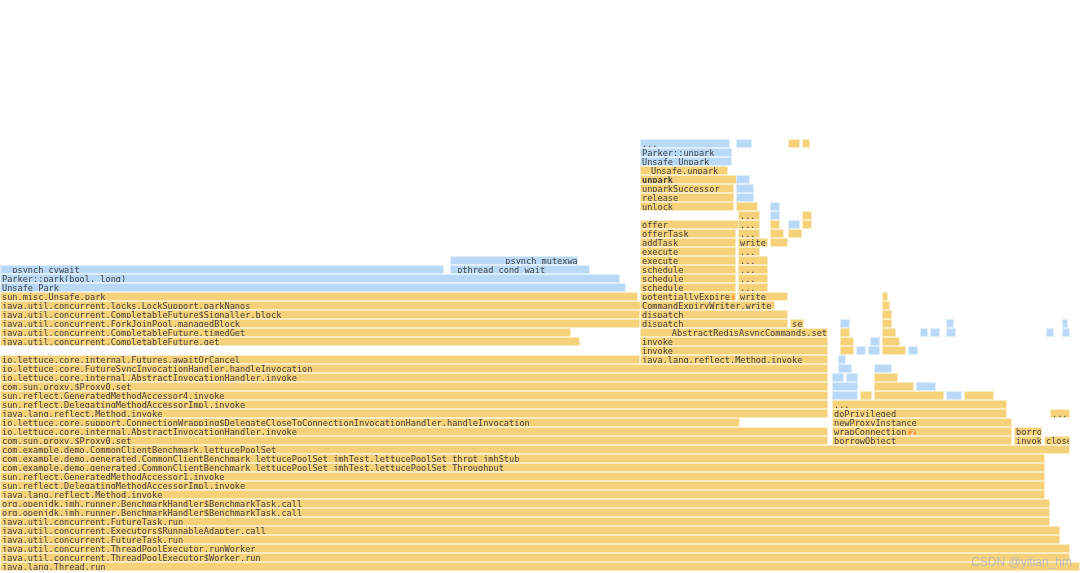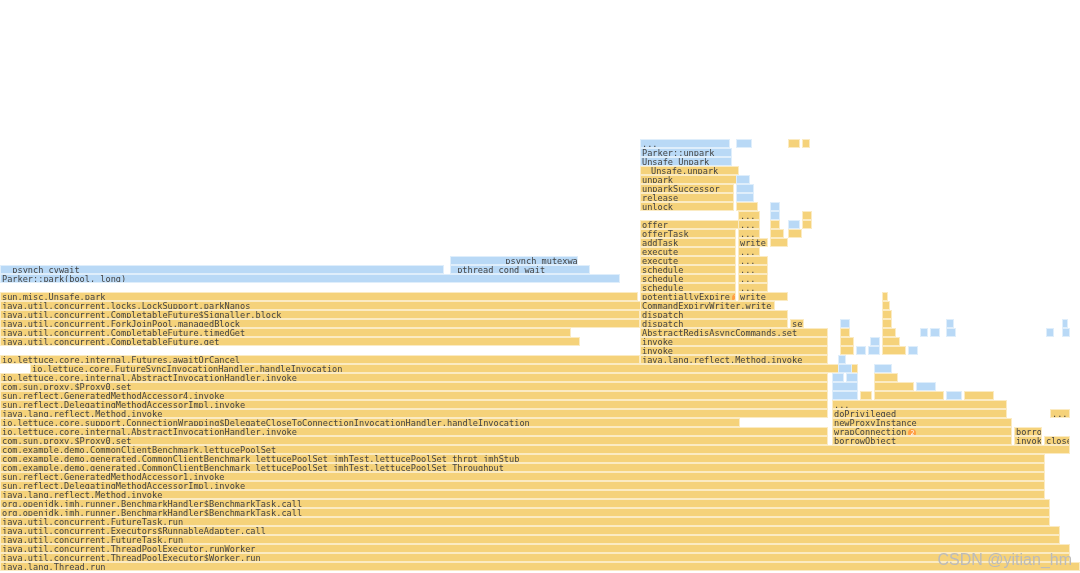--- a/index.html
+++ b/index.html
@@ -4,21 +4,21 @@
 <style>
   * { margin:0; padding:0; box-sizing:border-box; }
   html,body { width:1080px; height:573px; background:#fff; font-family:Menlo,monospace; font-size:8.6px; overflow:hidden; }
   .flame { position:relative; width:1080px; height:573px; }
   .cell { position:absolute; height:9px; line-height:9px; border:0.5px solid rgba(255,255,255,0.55); white-space:nowrap; overflow:hidden; text-overflow:clip; padding-left:1px; color:#444; }
   .n { background:#f5d27a; }
   .b { background:#b9d9f6; }
   .badge { display:inline-block; width:8px; height:8px; border-radius:50%; color:#fff; font-size:6.5px; text-align:center; margin-left:2px; line-height:8px; }
   .g { background:#28c76f; }
   .o { background:#ff9f43; }
-  .watermark { position:absolute; right:8px; bottom:4px; color:#bbb; font-family:-apple-system,sans-serif; font-size:16px; }
+  .watermark { position:absolute; right:8px; bottom:4px; color:#bbb; font-family:-apple-system,sans-serif; font-size:12px; }
 </style>
 </head>
 <body>
 
 <div class="flame" id="flame">
     <div class="cell n" style="left: 0px; width: 1070px; top: 553px;"><span>java.util.concurrent.ThreadPoolExecutor$Worker.run</span></div>
     <div class="cell n" style="left: 0px; width: 1080px; top: 562px;"><span>java.lang.Thread.run</span></div>
     <div class="cell n" style="left: 0px; width: 1070px; top: 544px;"><span>java.util.concurrent.ThreadPoolExecutor.runWorker</span></div>
     <div class="cell n" style="left: 0px; width: 1060px; top: 535px;"><span>java.util.concurrent.FutureTask.run</span></div>
     <div class="cell n" style="left: 0px; width: 1060px; top: 526px;"><span>java.util.concurrent.Executors$RunnableAdapter.call</span></div>
@@ -52,39 +52,39 @@
     <div class="cell b" style="left: 946px; width: 16px; top: 391px;"><span></span></div>
     <div class="cell n" style="left: 964px; width: 30px; top: 391px;"><span></span></div>
     <div class="cell n" style="left: 0px; width: 828px; top: 382px;"><span>com.sun.proxy.$Proxy0.set</span></div>
     <div class="cell b" style="left: 832px; width: 26px; top: 382px;"><span></span></div>
     <div class="cell n" style="left: 874px; width: 40px; top: 382px;"><span></span></div>
     <div class="cell b" style="left: 916px; width: 20px; top: 382px;"><span></span></div>
     <div class="cell n" style="left: 0px; width: 828px; top: 373px;"><span>io.lettuce.core.internal.AbstractInvocationHandler.invoke</span></div>
     <div class="cell b" style="left: 832px; width: 12px; top: 373px;"><span></span></div>
     <div class="cell b" style="left: 846px; width: 12px; top: 373px;"><span></span></div>
     <div class="cell n" style="left: 874px; width: 24px; top: 373px;"><span></span></div>
-    <div class="cell n" style="left: 0px; width: 828px; top: 364px; margin-left: 30px;"><span>io.lettuce.core.FutureSyncInvocationHandler.handleInvocation</span></div>
+    <div class="cell n" style="left: 0px; width: 828px; top: 364px;"><span>io.lettuce.core.FutureSyncInvocationHandler.handleInvocation</span></div>
     <div class="cell b" style="left: 838px; width: 14px; top: 364px;"><span></span></div>
     <div class="cell b" style="left: 874px; width: 18px; top: 364px;"><span></span></div>
     <div class="cell n" style="left: 0px; width: 640px; top: 355px;"><span>io.lettuce.core.internal.Futures.awaitOrCancel</span></div>
     <div class="cell n" style="left: 640px; width: 188px; top: 355px;"><span>java.lang.reflect.Method.invoke</span></div>
     <div class="cell b" style="left: 838px; width: 8px; top: 355px;"><span></span></div>
     <div class="cell n" style="left: 640px; width: 188px; top: 346px;"><span>invoke</span></div>
     <div class="cell n" style="left: 840px; width: 14px; top: 346px;"><span></span></div>
     <div class="cell b" style="left: 856px; width: 10px; top: 346px;"><span></span></div>
     <div class="cell b" style="left: 868px; width: 12px; top: 346px;"><span></span></div>
     <div class="cell n" style="left: 882px; width: 24px; top: 346px;"><span></span></div>
     <div class="cell b" style="left: 908px; width: 10px; top: 346px;"><span></span></div>
     <div class="cell n" style="left: 0px; width: 580px; top: 337px;"><span>java.util.concurrent.CompletableFuture.get</span></div>
     <div class="cell n" style="left: 640px; width: 188px; top: 337px;"><span>invoke</span></div>
     <div class="cell n" style="left: 840px; width: 14px; top: 337px;"><span></span></div>
     <div class="cell b" style="left: 870px; width: 10px; top: 337px;"><span></span></div>
     <div class="cell n" style="left: 882px; width: 18px; top: 337px;"><span></span></div>
     <div class="cell n" style="left: 0px; width: 571px; top: 328px;"><span>java.util.concurrent.CompletableFuture.timedGet</span></div>
-    <div class="cell n" style="left: 640px; width: 188px; top: 328px;"><span>AbstractRedisAsyncCommands.set</span></div>
+    <div class="cell n" style="left: 640px; width: 188px; top: 328px; text-align: right;"><span>AbstractRedisAsyncCommands.set</span></div>
     <div class="cell n" style="left: 840px; width: 10px; top: 328px;"><span></span></div>
     <div class="cell n" style="left: 882px; width: 14px; top: 328px;"><span></span></div>
     <div class="cell b" style="left: 920px; width: 8px; top: 328px;"><span></span></div>
     <div class="cell b" style="left: 930px; width: 10px; top: 328px;"><span></span></div>
     <div class="cell b" style="left: 946px; width: 10px; top: 328px;"><span></span></div>
     <div class="cell b" style="left: 1046px; width: 8px; top: 328px;"><span></span></div>
     <div class="cell b" style="left: 1062px; width: 8px; top: 328px;"><span></span></div>
     <div class="cell n" style="left: 0px; width: 640px; top: 319px;"><span>java.util.concurrent.ForkJoinPool.managedBlock</span></div>
     <div class="cell n" style="left: 640px; width: 148px; top: 319px;"><span>dispatch</span></div>
     <div class="cell n" style="left: 790px; width: 14px; top: 319px;"><span>set</span></div>
@@ -95,20 +95,21 @@
     <div class="cell n" style="left: 0px; width: 640px; top: 310px;"><span>java.util.concurrent.CompletableFuture$Signaller.block</span></div>
     <div class="cell n" style="left: 640px; width: 148px; top: 310px;"><span>dispatch</span></div>
     <div class="cell n" style="left: 882px; width: 10px; top: 310px;"><span></span></div>
     <div class="cell n" style="left: 0px; width: 722px; top: 301px;"><span>java.util.concurrent.locks.LockSupport.parkNanos</span></div>
     <div class="cell n" style="left: 640px; width: 135px; top: 301px;"><span>CommandExpiryWriter.write</span></div>
     <div class="cell n" style="left: 882px; width: 8px; top: 301px;"><span></span></div>
     <div class="cell n" style="left: 0px; width: 638px; top: 292px;"><span>sun.misc.Unsafe.park</span></div>
     <div class="cell n" style="left: 640px; width: 96px; top: 292px;"><span>potentiallyExpire</span><span class="badge o">3</span></div>
     <div class="cell n" style="left: 738px; width: 50px; top: 292px;"><span>write</span></div>
     <div class="cell n" style="left: 882px; width: 6px; top: 292px;"><span></span></div>
+    <div class="cell b" style="left: 0px; width: 626px; top: 283px;"><span>Unsafe_Park</span></div>
     <div class="cell n" style="left: 640px; width: 96px; top: 283px;"><span>schedule</span></div>
     <div class="cell n" style="left: 738px; width: 30px; top: 283px;"><span>...</span></div>
     <div class="cell b" style="left: 0px; width: 620px; top: 274px;"><span>Parker::park(bool, long)</span></div>
     <div class="cell n" style="left: 640px; width: 96px; top: 274px;"><span>schedule</span></div>
     <div class="cell n" style="left: 738px; width: 30px; top: 274px;"><span>...</span></div>
     <div class="cell b" style="left: 0px; width: 444px; top: 265px;"><span>__psynch_cvwait</span></div>
     <div class="cell b" style="left: 450px; width: 140px; top: 265px;"><span>_pthread_cond_wait</span></div>
     <div class="cell n" style="left: 640px; width: 96px; top: 265px;"><span>schedule</span></div>
     <div class="cell n" style="left: 738px; width: 30px; top: 265px;"><span>...</span></div>
     <div class="cell b" style="left: 450px; width: 128px; top: 256px; padding-left: 44px;"><span>__psynch_mutexwait</span></div>
@@ -132,23 +133,23 @@
     <div class="cell n" style="left: 738px; width: 22px; top: 211px;"><span>...</span></div>
     <div class="cell b" style="left: 770px; width: 10px; top: 211px;"><span></span></div>
     <div class="cell n" style="left: 802px; width: 10px; top: 211px;"><span></span></div>
     <div class="cell n" style="left: 640px; width: 94px; top: 202px;"><span>unlock</span></div>
     <div class="cell n" style="left: 736px; width: 22px; top: 202px;"><span></span></div>
     <div class="cell b" style="left: 770px; width: 10px; top: 202px;"><span></span></div>
     <div class="cell n" style="left: 640px; width: 94px; top: 193px;"><span>release</span></div>
     <div class="cell b" style="left: 736px; width: 18px; top: 193px;"><span></span></div>
     <div class="cell n" style="left: 640px; width: 94px; top: 184px;"><span>unparkSuccessor</span></div>
     <div class="cell b" style="left: 736px; width: 18px; top: 184px;"><span></span></div>
-    <div class="cell n" style="left: 640px; width: 104px; top: 175px;"><span>unpark</span></div>
+    <div class="cell n" style="left: 640px; width: 104px; top: 175px; font-weight: bold;"><span>unpark</span></div>
     <div class="cell b" style="left: 736px; width: 14px; top: 175px;"><span></span></div>
-    <div class="cell n" style="left: 640px; width: 99px; top: 166px; padding-left: 10px;"><span>Unsafe.unpark</span></div>
+    <div class="cell n" style="left: 640px; width: 88px; top: 166px; padding-left: 10px;"><span>Unsafe.unpark</span></div>
     <div class="cell b" style="left: 640px; width: 92px; top: 157px;"><span>Unsafe_Unpark</span></div>
     <div class="cell b" style="left: 640px; width: 92px; top: 148px;"><span>Parker::unpark</span></div>
     <div class="cell b" style="left: 640px; width: 90px; top: 139px;"><span>...</span></div>
     <div class="cell b" style="left: 736px; width: 16px; top: 139px;"><span></span></div>
     <div class="cell n" style="left: 788px; width: 12px; top: 139px;"><span></span></div>
     <div class="cell n" style="left: 802px; width: 8px; top: 139px;"><span></span></div>
   </div>
 
 <div class="watermark">CSDN @yitian_hm</div>
 

